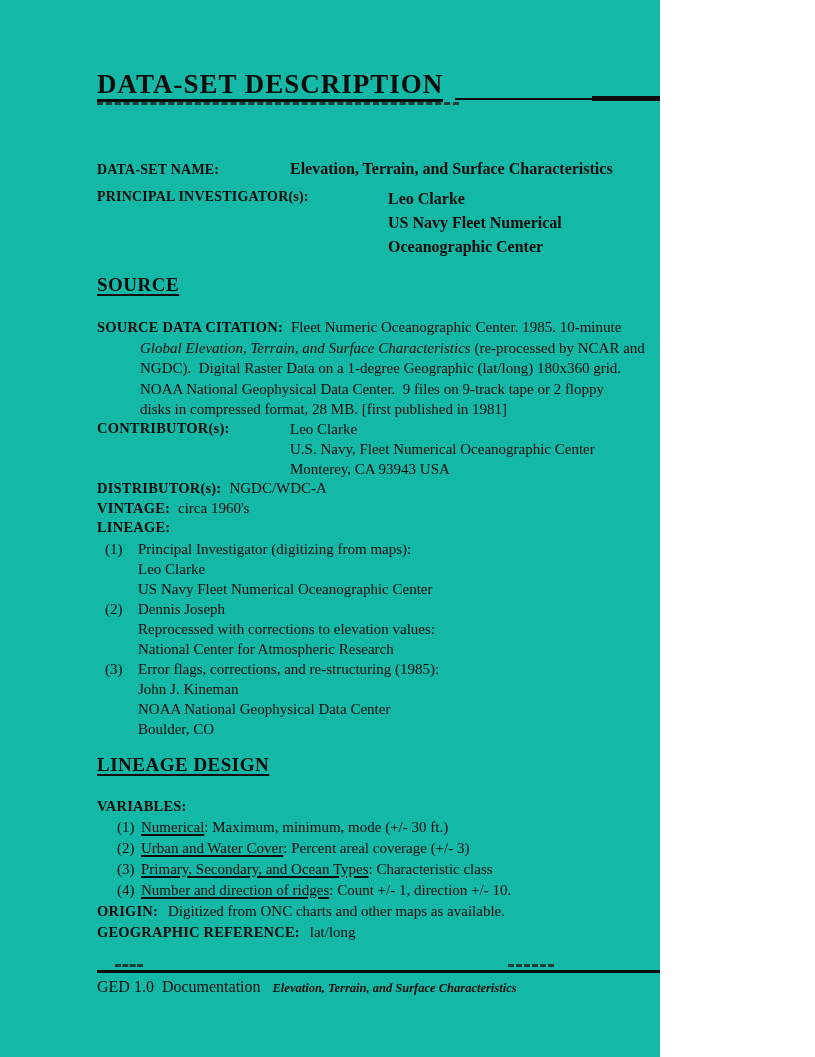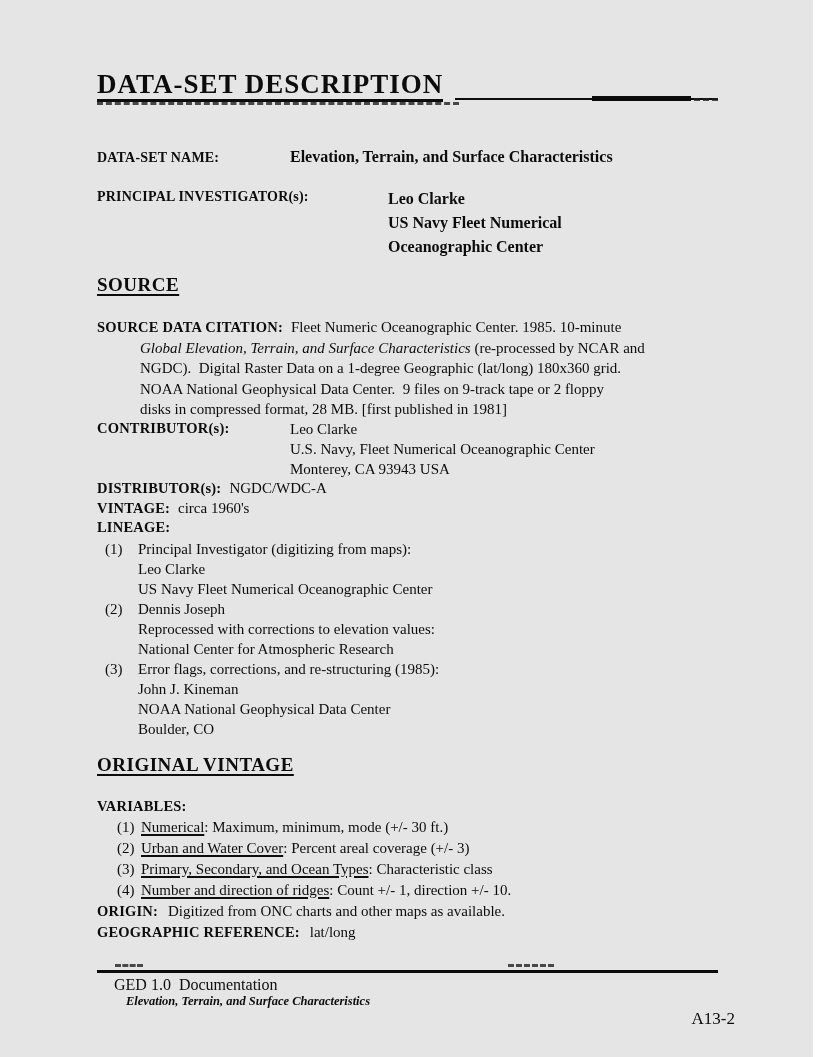--- a/index.html
+++ b/index.html
@@ -1,20 +1,20 @@
 <!DOCTYPE html>
 <html><head>
 <meta charset="utf-8">
 <style>
   * { margin:0; padding:0; box-sizing:border-box; }
   html,body { width:815px; height:1057px; }
   body { background:#ffffff; }
   .page {
-    position:relative; width:813px; height:1057px;
-    background:#e5e5e5; color:#0c0c0c;
+    position:relative; width:660px; height:1057px;
+    background:#14b8a6; color:#0c0c0c;
     font-family:"Liberation Serif", serif;
     overflow:hidden;
   }
   .abs { position:absolute; white-space:nowrap; }
   .title {
     font-size:27px; font-weight:bold; letter-spacing:1px;
     line-height:28px; padding-bottom:1px;
     border-bottom:3px solid #0c0c0c;
   }
   .rule { position:absolute; background:#0c0c0c; }
@@ -39,39 +39,39 @@
   .gap10 { margin-left:10px; }
   .lin-item { position:absolute; font-size:15px; }
   .lin-num { position:absolute; left:8px; top:0; line-height:20px; }
   .lin-lines { margin-left:41px; }
   .lin-lines div { line-height:20px; white-space:nowrap; }
   .var-line { position:absolute; font-size:15px; line-height:21px; white-space:nowrap; }
   .var-num { position:absolute; left:20px; }
   .var-text { margin-left:44px; }
   .uterm { text-decoration:underline; text-decoration-thickness:1.5px; text-underline-offset:2px; }
   .footer-text {
-    position:absolute; left:114px; top:976px; width:621px;
-    display:flex; align-items:flex-start; white-space:pre;flex-direction:column;
+    position:absolute; left:97px; top:976px; width:621px;
+    display:flex; align-items:flex-end; white-space:pre;
   }
   .foot-left { font-size:16px; }
   .foot-mid { font-size:12.5px; font-weight:bold; font-style:italic; margin-left:12px; }
   .foot-right { margin-left:auto; font-size:17px; }
 </style>
 </head>
 <body>
 
 <div class="page">
 
   <div class="abs title" style="left:97px; top:70px;">DATA-SET DESCRIPTION</div>
   <div class="rule" style="left:455px; top:98px; width:263px; height:2px;"></div>
   <div class="rule" style="left:592px; top:96px; width:99px; height:5px;"></div>
   <div class="dashes" style="left:694px; top:98px; width:24px;"></div>
   <div class="dashes" style="left:97px; top:102px; width:362px;"></div>
 
-  <div class="row" style="left:97px; top:148px; width:640px;">
+  <div class="row" style="left:97px; top:160px; width:640px;">
     <span class="lbl">DATA-SET NAME:</span>
     <span class="valcol val-b" style="left:193px;">Elevation, Terrain, and Surface Characteristics</span>
   </div>
 
   <div class="row" style="left:97px; top:187px; width:640px;">
     <span class="lbl">PRINCIPAL INVESTIGATOR(s):</span>
     <div class="valcol val-b lh24" style="left:291px;">
       <div>Leo Clarke</div>
       <div>US Navy Fleet Numerical</div>
       <div>Oceanographic Center</div>
@@ -128,21 +128,21 @@
   <div class="lin-item" style="left:97px; top:659px; width:620px;">
     <span class="lin-num">(3)</span>
     <div class="lin-lines">
       <div>Error flags, corrections, and re-structuring (1985):</div>
       <div>John J. Kineman</div>
       <div>NOAA National Geophysical Data Center</div>
       <div>Boulder, CO</div>
     </div>
   </div>
 
-  <div class="abs h2" style="left:97px; top:754px;">ORIGINAL VINTAGE</div>
+  <div class="abs h2" style="left:97px; top:754px;">LINEAGE DESIGN</div>
 
   <div class="abs lbl-lg" style="left:97px; top:798px;">VARIABLES:</div>
 
   <div class="var-line" style="left:97px; top:817px; width:620px;">
     <span class="var-num">(1)</span>
     <span class="var-text"><span class="uterm">Numerical</span><span>: Maximum, minimum, mode (+/- 30 ft.)</span></span>
   </div>
   <div class="var-line" style="left:97px; top:838px; width:620px;">
     <span class="var-num">(2)</span>
     <span class="var-text"><span class="uterm">Urban and Water Cover</span><span>: Percent areal coverage (+/- 3)</span></span>

